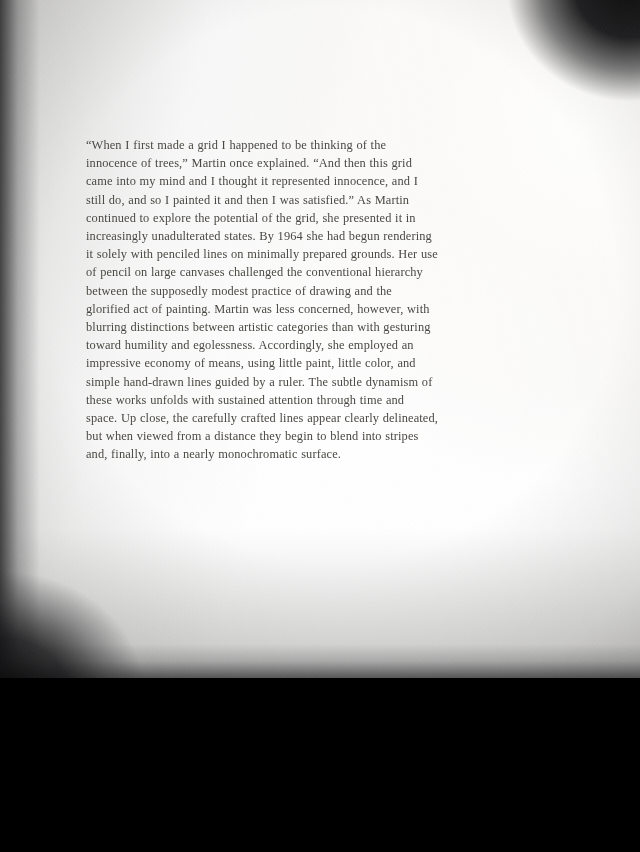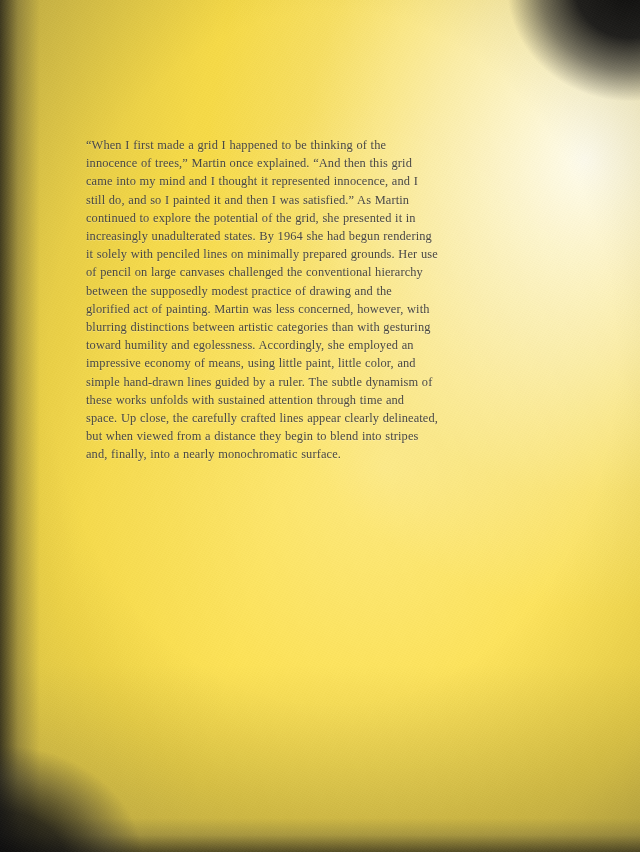--- a/index.html
+++ b/index.html
@@ -10,22 +10,22 @@
   body {
     width: 640px;
     height: 852px;
     overflow: hidden;
   }
 
   
   #wall {
     position: relative;
     width: 640px;
-    height: 852px;
-    background: #fde047;
+    height: 678px;
+    background: #ffffff;
     overflow: hidden;
   }
 
   
   #wall .light-main {
     position: absolute;
     left: -10%;
     top: -15%;
     width: 130%;
     height: 130%;

